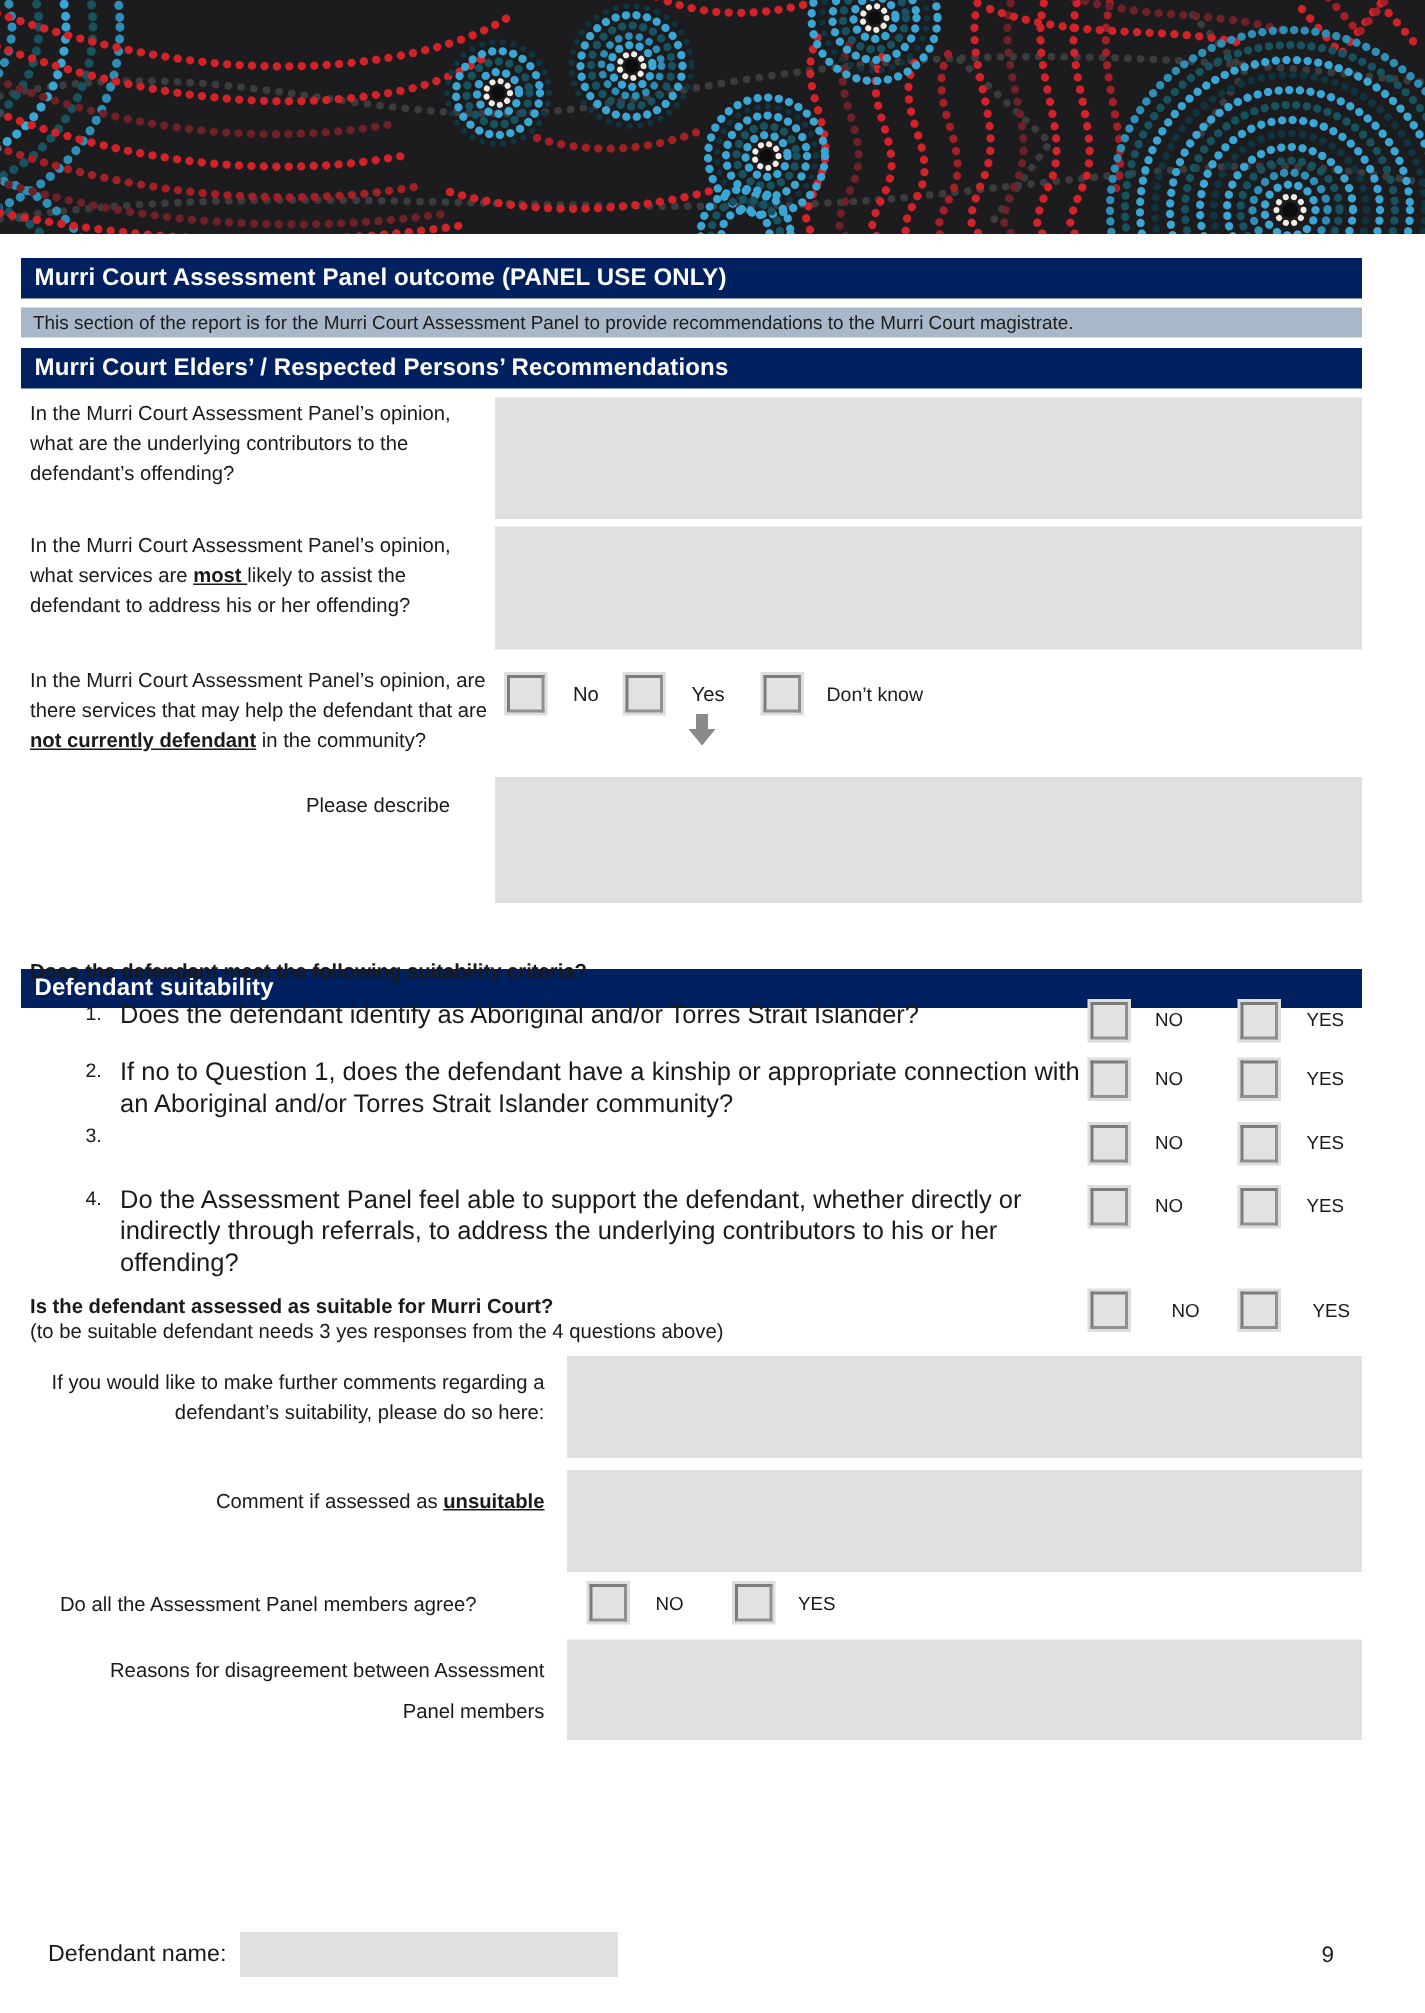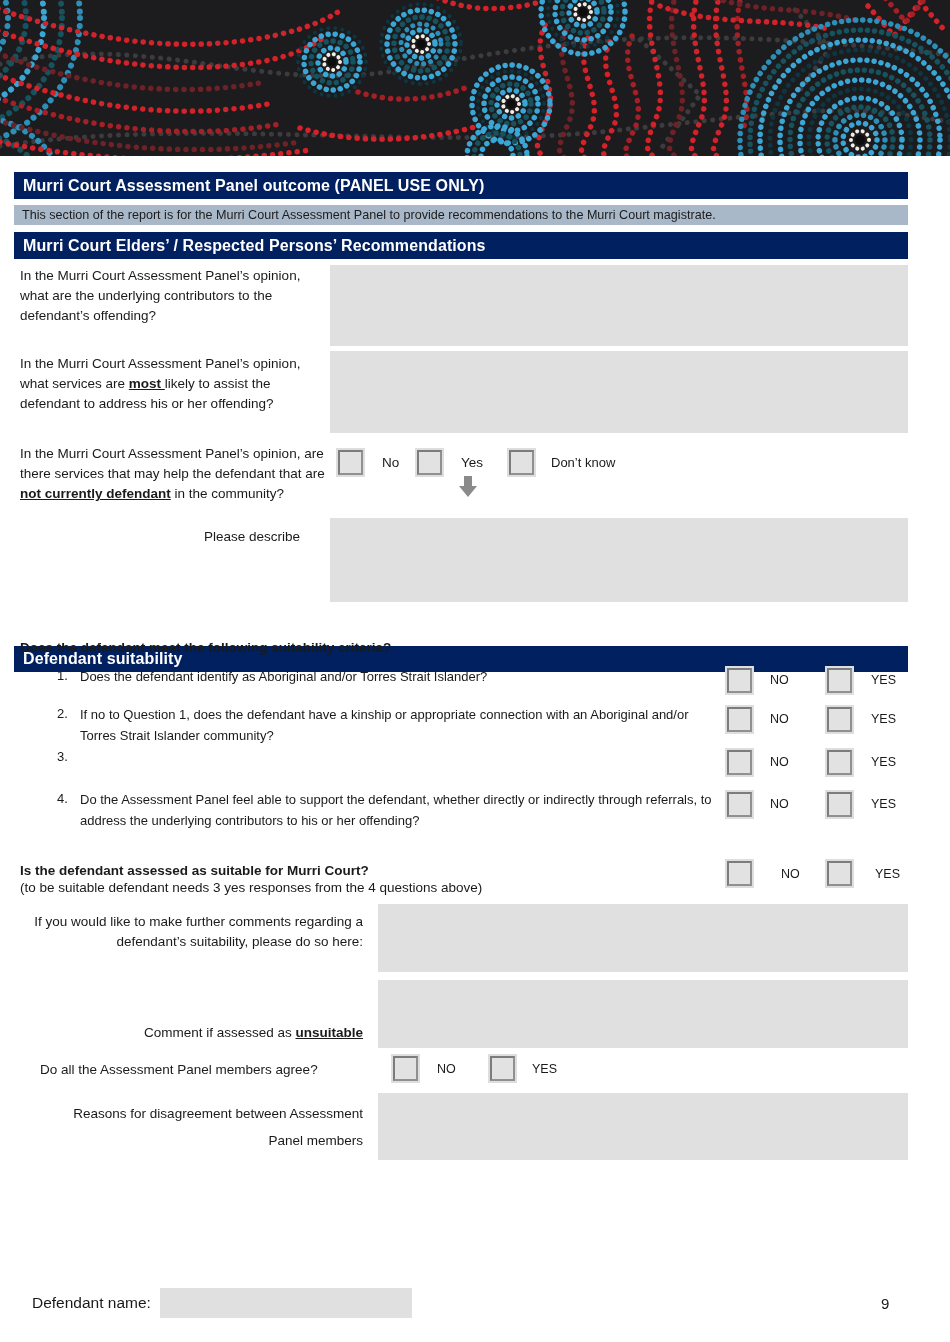--- a/index.html
+++ b/index.html
@@ -31,21 +31,21 @@
   .field { position:absolute; background:#e0e0e0; }
 
   .cb {
     position:absolute; width:25px; height:25px; background:#e2e2e2;
     border:2px solid #909090; border-top-color:#7c7c7c; border-left-color:#7c7c7c;
     box-shadow:0 0 0 2px #dedede;
   }
   .cb-lbl { position:absolute; font-size:13px; line-height:16px; color:#1a1a1a; }
 
   .crit-num { position:absolute; left:57px; width:17px; font-size:13px; line-height:20px; }
-  .crit-text { position:absolute; left:80px; width:645px; font-size:13px; line-height:21px; }
+  .crit-text { position:absolute; left:80px; width:645px; font-size:17px; line-height:21px; }
 
   .noyes-lbl { position:absolute; font-size:12.5px; line-height:16px; color:#1a1a1a; }
 
   
   .down-arrow { position:absolute; left:459px; top:476px; width:18px; height:21px; }
   .down-arrow::before { content:""; position:absolute; left:5px; top:0; width:8px; height:11px; background:#8a8a8a; }
   .down-arrow::after  { content:""; position:absolute; left:0; top:10px; width:0; height:0;
                         border-left:9px solid transparent; border-right:9px solid transparent;
                         border-top:11px solid #8a8a8a; }
 
@@ -234,21 +234,21 @@
   <div class="abs label bold" style="left:20px; top:861px;">Is the defendant assessed as suitable for Murri Court?</div>
   <div class="abs label" style="left:20px; top:878px;">(to be suitable defendant needs 3 yes responses from the 4 questions above)</div>
   <span class="cb" style="left:727px; top:861px;"></span>
   <span class="noyes-lbl" style="left:781px; top:866px;">NO</span>
   <span class="cb" style="left:827px; top:861px;"></span>
   <span class="noyes-lbl" style="left:875px; top:866px;">YES</span>
 
   <div class="abs label label-r" style="left:20px; top:912px; width:343px;">If you would like to make further comments regarding a defendant’s suitability, please do so here:</div>
   <div class="field" style="left:378px; top:904px; width:530px; height:68px;"></div>
 
-  <div class="abs label label-r" style="left:20px; top:991px; width:343px;margin-top:32px;">
+  <div class="abs label label-r" style="left:20px; top:991px; width:343px;">
     <span>Comment if assessed as </span><span class="emph">unsuitable</span>
   </div>
   <div class="field" style="left:378px; top:980px; width:530px; height:68px;"></div>
 
   <div class="abs label" style="left:40px; top:1060px;">Do all the Assessment Panel members agree?</div>
   <span class="cb" style="left:393px; top:1056px;"></span>
   <span class="noyes-lbl" style="left:437px; top:1061px;">NO</span>
   <span class="cb" style="left:490px; top:1056px;"></span>
   <span class="noyes-lbl" style="left:532px; top:1061px;">YES</span>
 

